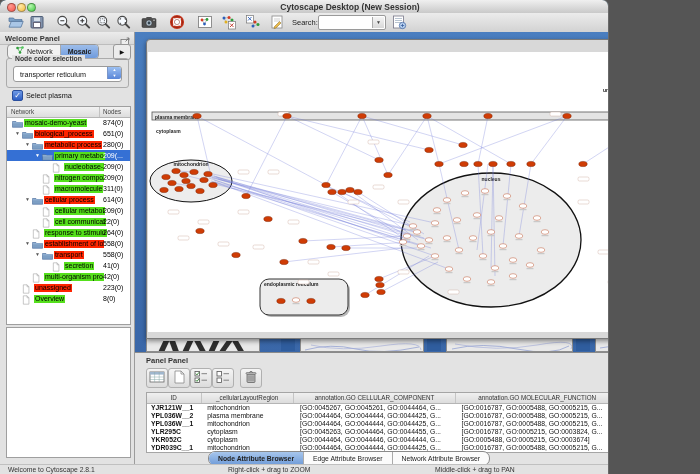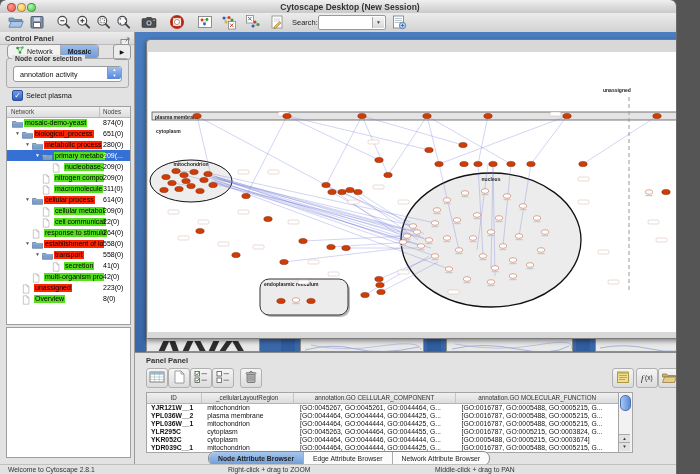--- a/index.html
+++ b/index.html
@@ -1,17 +1,17 @@
 <!DOCTYPE html>
 <html><head>
 <meta charset="utf-8">
 <style>
   html,body{margin:0;padding:0;background:#555;}
-  .app{position:relative;width:676px;height:474px;background:#0c4a6e;overflow:hidden;
-       font-family:"Liberation Sans",sans-serif;border-radius:6px 6px 0 0;outline:1px solid #6a6a6a;}
+  .app{position:relative;width:592px;height:474px;background:#0c4a6e;overflow:hidden;
+       font-family:"Liberation Sans",sans-serif;border-radius:6px 6px 0 0;outline:1px solid #6a6a6a;padding-left:16px;}
   
   .titlebar{position:absolute;left:0;top:0;width:700px;height:13px;
     background:linear-gradient(#f0f0f0,#c9c9c9);border-bottom:1px solid #8f8f8f;border-radius:6px 6px 0 0;}
   .light{position:absolute;top:3px;width:7px;height:7px;border-radius:50%;border:0.5px solid rgba(0,0,0,.35);}
   .l-red{left:7px;background:radial-gradient(circle at 35% 30%,#ff9a90,#f5554a);}
   .l-yel{left:17px;background:radial-gradient(circle at 35% 30%,#ffe9a8,#f6bc3e);}
   .l-grn{left:27px;background:radial-gradient(circle at 35% 30%,#b7f7b0,#3ec93f);}
   .wtitle{position:absolute;left:0;right:0;top:2px;text-align:center;font-size:8.5px;font-weight:bold;color:#333;}
   
   .toolbar{position:absolute;left:0;top:13px;width:700px;height:19px;
@@ -228,21 +228,21 @@
               <line x1="5" y1="6.5" x2="12" y2="6.5"></line>
               <line x1="5" y1="8.5" x2="12" y2="8.5"></line>
             </g>
             <circle cx="12.5" cy="11.5" r="3.2" fill="#b9d2f0" stroke="#3a5f9e" stroke-width="0.7"></circle>
             <path d="M12.5 9.8v3.4M10.8 11.5h3.4" stroke="#3a5f9e" stroke-width="0.8"></path>
           </svg></span></div>
     </div>
 
   <div class="cpanel">
     <div class="cp-header">
-      <span class="cp-title">Control Panel</span>
+      <span class="cp-title">Welcome Panel</span>
       <span class="floaticon" style="left:120px;top:1px;"><svg viewBox="0 0 11 11">
             <rect x="1" y="3.5" width="7.5" height="6" fill="#eee" stroke="#777" stroke-width="0.8"></rect>
             <path d="M5.5 5.5 9 2M9 2v2.3M9 2H6.7" stroke="#777" stroke-width="0.9" fill="none"></path>
           </svg></span>
     </div>
     <div class="cp-tabs">
       <span class="cp-tab">
         <span><svg width="10" height="10" viewBox="0 0 10 10">
               <g stroke="#2f9e3a" stroke-width="0.7" fill="none">
                 <line x1="2.5" y1="3" x2="7.5" y2="2.5"></line>
@@ -257,21 +257,21 @@
       </span>
       <span class="cp-tab sel">
         <span>Mosaic</span>
       </span>
     </div>
     <div class="cp-arrow">▶</div>
 
     <div class="groupbox">
       <span class="glegend">Node color selection</span>
       <div class="combo">
-        <span class="combo-val">annotation activity</span>
+        <span class="combo-val">transporter reticulum</span>
         <span class="combo-step">▲<br>▼</span>
       </div>
     </div>
 
     <div class="checkrow">
       <span class="cbox">✓</span>
       <span class="clabel-txt">Select plasma</span>
     </div>
 
     <div class="treebox">

